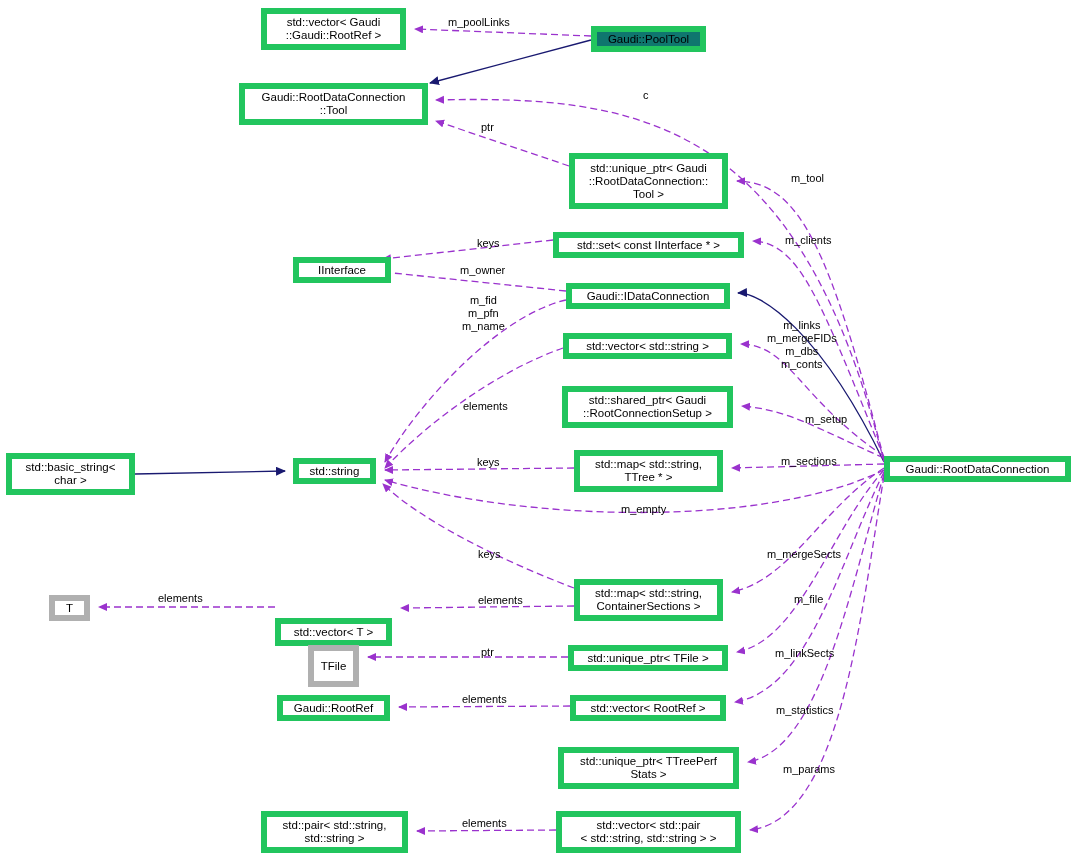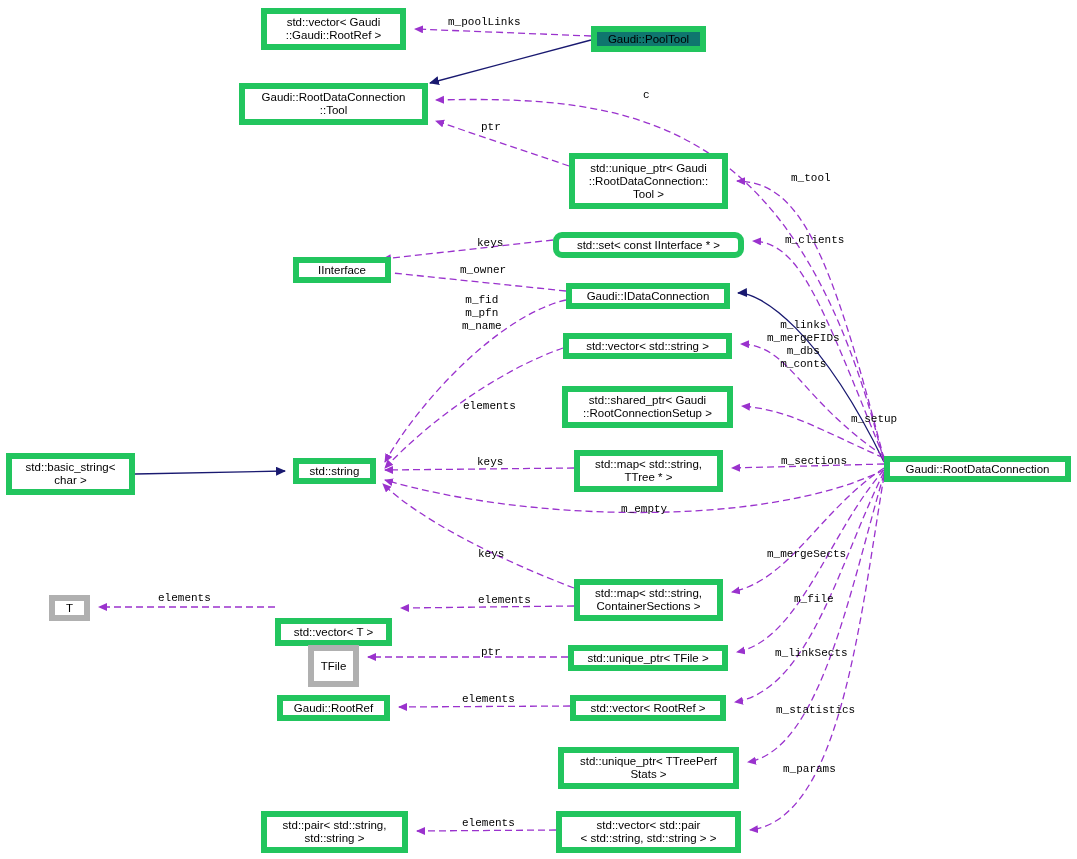--- a/index.html
+++ b/index.html
@@ -42,21 +42,21 @@
     background: #0f766e;
   }
   .node.faded {
     border-color: #b0b0b0;
     color: #000000;
   }
   .edge-label {
     position: absolute;
     font-size: 11px;
     color: #000000;
-    font-family: Liberation Mono, monospace;
+    font-family: Liberation Sans, sans-serif;
     white-space: pre-line;
     text-align: center;
     line-height: 13px;
   }
 </style>
 </head>
 <body>
 
 <div id="canvas">
 
@@ -131,21 +131,21 @@
   </svg>
 
   <div class="node filled" style="left:591px;top:26px;width:115px;height:26px;">Gaudi::PoolTool</div>
   <div class="node" style="left:261px;top:8px;width:145px;height:42px;">std::vector&lt; Gaudi
 ::Gaudi::RootRef &gt;</div>
   <div class="node" style="left:239px;top:83px;width:189px;height:42px;">Gaudi::RootDataConnection
 ::Tool</div>
   <div class="node" style="left:569px;top:153px;width:159px;height:56px;">std::unique_ptr&lt; Gaudi
 ::RootDataConnection::
 Tool &gt;</div>
-  <div class="node" style="left:553px;top:232px;width:191px;height:26px;border-radius:9px;">std::set&lt; const IInterface * &gt;</div>
+  <div class="node" style="left:553px;top:232px;width:191px;height:26px;">std::set&lt; const IInterface * &gt;</div>
   <div class="node" style="left:293px;top:257px;width:98px;height:26px;">IInterface</div>
   <div class="node" style="left:566px;top:283px;width:164px;height:26px;">Gaudi::IDataConnection</div>
   <div class="node" style="left:563px;top:333px;width:169px;height:26px;">std::vector&lt; std::string &gt;</div>
   <div class="node" style="left:562px;top:386px;width:171px;height:42px;">std::shared_ptr&lt; Gaudi
 ::RootConnectionSetup &gt;</div>
   <div class="node" style="left:6px;top:453px;width:129px;height:42px;">std::basic_string&lt;
 char &gt;</div>
   <div class="node" style="left:293px;top:458px;width:83px;height:26px;">std::string</div>
   <div class="node" style="left:574px;top:450px;width:149px;height:42px;">std::map&lt; std::string,
 TTree * &gt;</div>
@@ -173,21 +173,21 @@
   <div class="edge-label" style="left:785px;top:234px;">m_clients</div>
   <div class="edge-label" style="left:460px;top:264px;">m_owner</div>
   <div class="edge-label" style="left:462px;top:294px;">m_fid
 m_pfn
 m_name</div>
   <div class="edge-label" style="left:767px;top:319px;">m_links
 m_mergeFIDs
 m_dbs
 m_conts</div>
   <div class="edge-label" style="left:463px;top:400px;">elements</div>
-  <div class="edge-label" style="left:818px;top:413px;padding-left:33px;">m_setup</div>
+  <div class="edge-label" style="left:772px;top:413px;padding-left:33px;">m_setup</div>
   <div class="edge-label" style="left:477px;top:456px;">keys</div>
   <div class="edge-label" style="left:781px;top:455px;">m_sections</div>
   <div class="edge-label" style="left:621px;top:503px;">m_empty</div>
   <div class="edge-label" style="left:478px;top:548px;">keys</div>
   <div class="edge-label" style="left:767px;top:548px;">m_mergeSects</div>
   <div class="edge-label" style="left:158px;top:592px;">elements</div>
   <div class="edge-label" style="left:478px;top:594px;">elements</div>
   <div class="edge-label" style="left:794px;top:593px;">m_file</div>
   <div class="edge-label" style="left:481px;top:646px;">ptr</div>
   <div class="edge-label" style="left:775px;top:647px;">m_linkSects</div>

